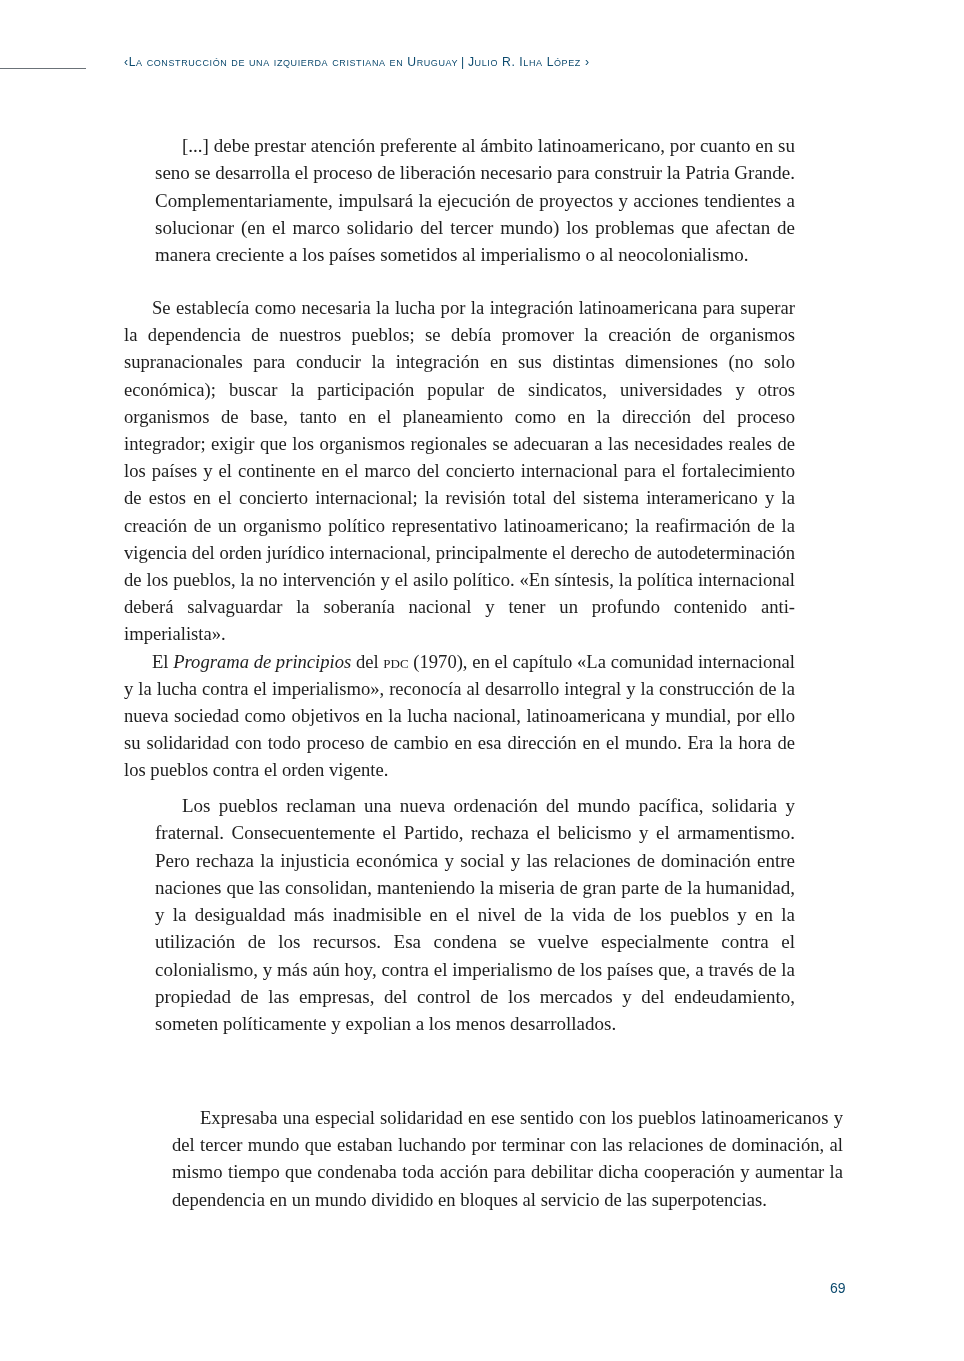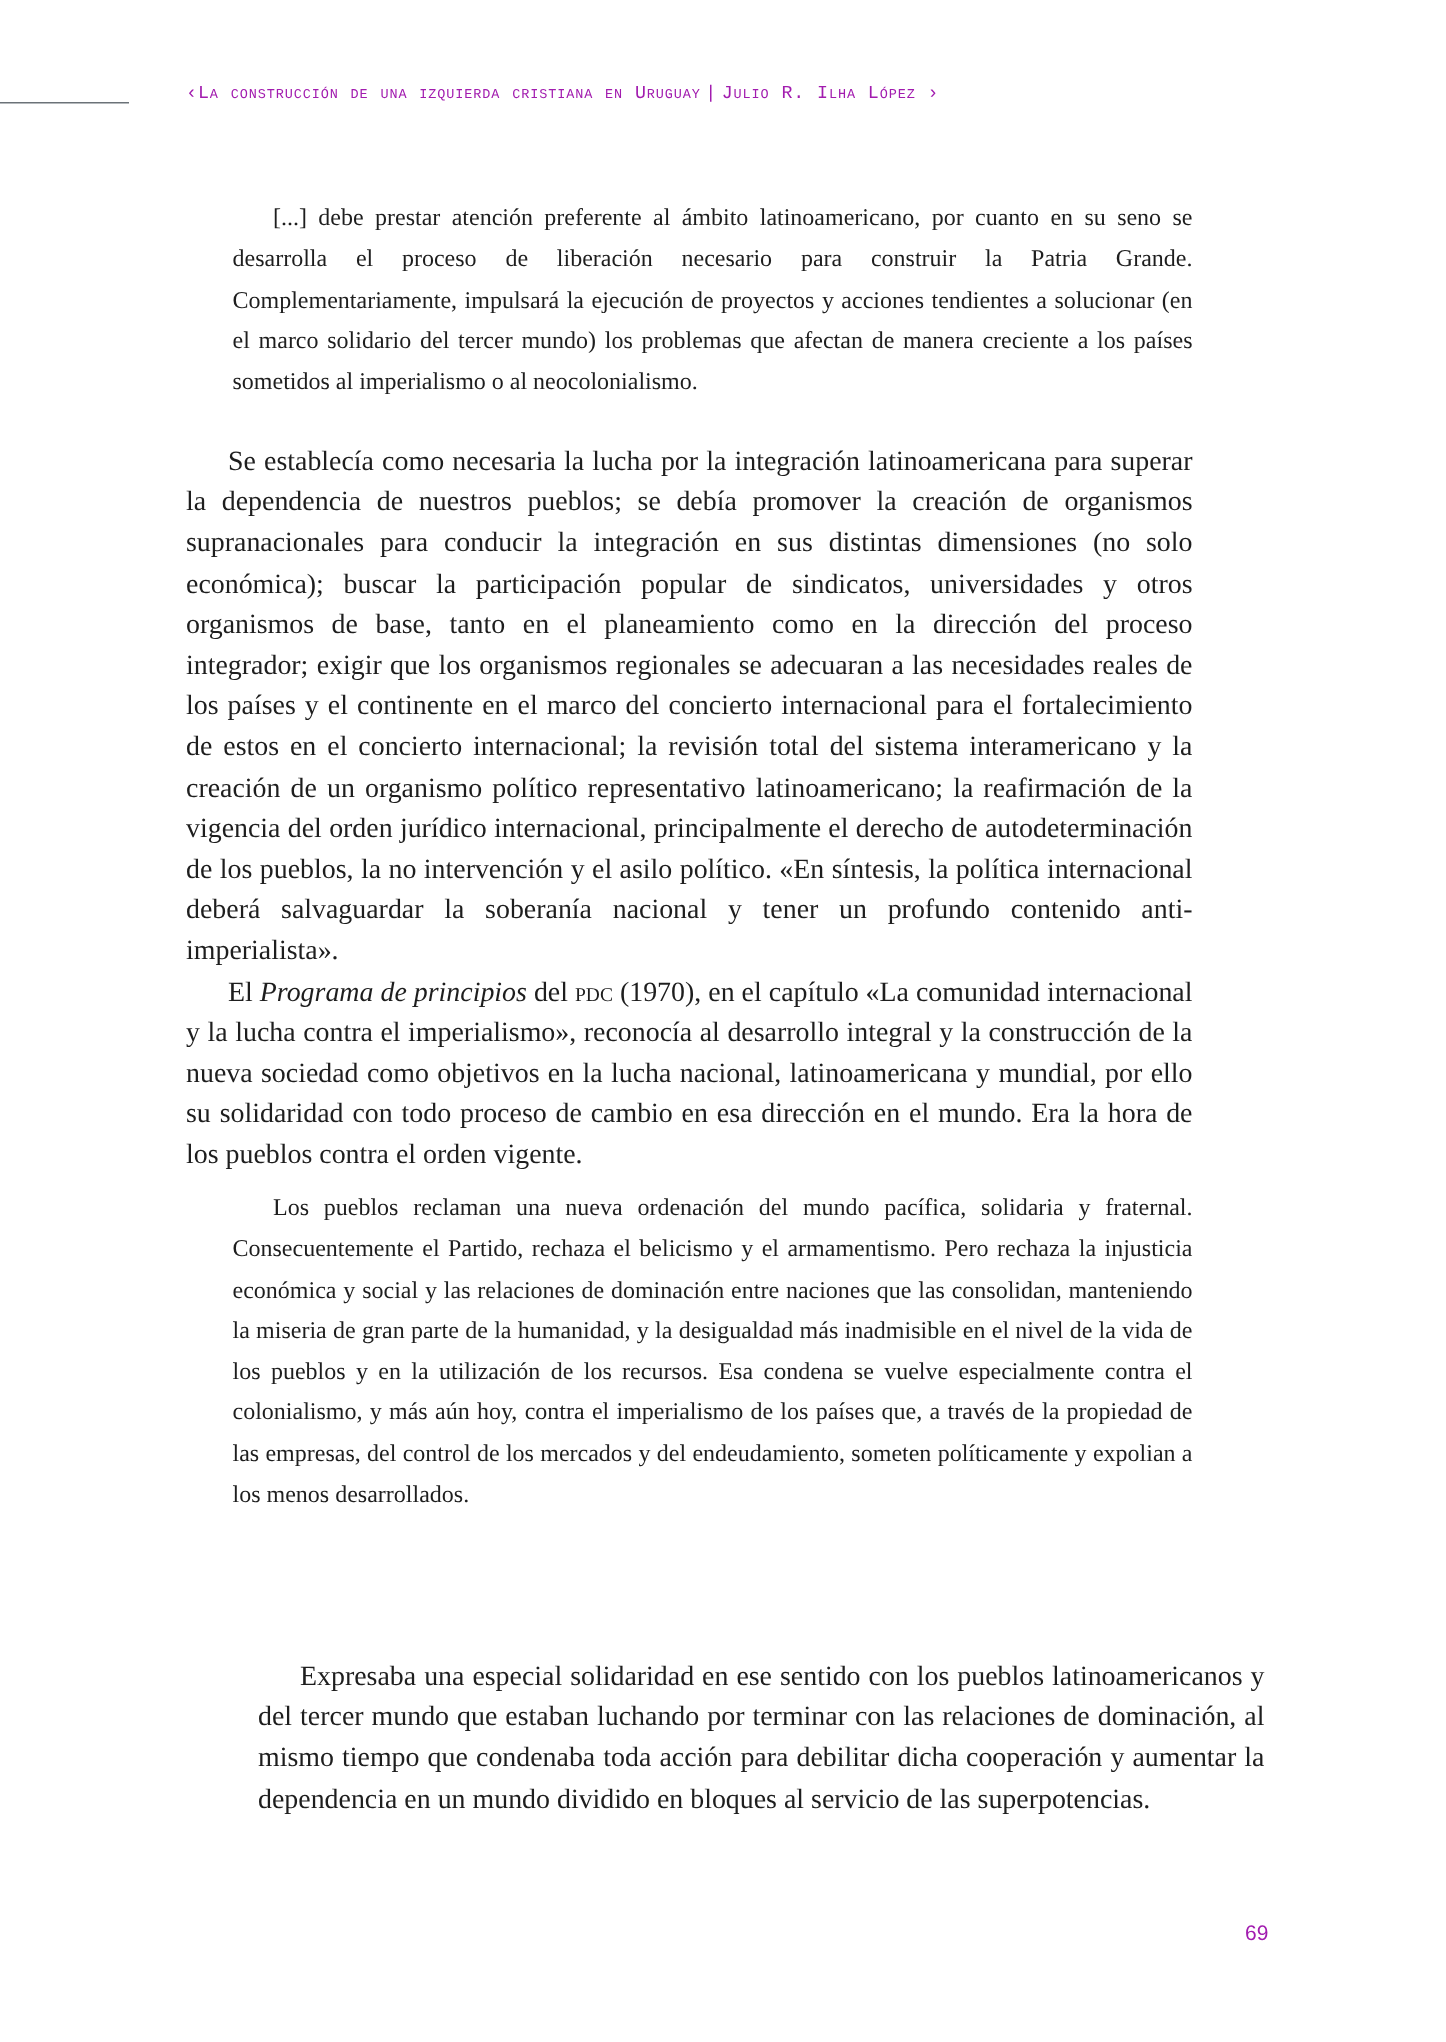--- a/index.html
+++ b/index.html
@@ -1,25 +1,25 @@
 <!DOCTYPE html>
 <html><head>
 <meta charset="utf-8">
 <style>
   html, body { margin:0; padding:0; background:#ffffff; }
   body { width:964px; height:1361px; position:relative; overflow:hidden; color:#1e1e1e; }
   .header-rule { position:absolute; left:0; top:68px; width:86px; height:1px; background:#6b7278; }
-  .header-text { position:absolute; left:124px; top:55px; font-family:Liberation Mono, monospace; font-size:12.2px; color:#a21caf; letter-spacing:0.6px; font-variant:small-caps; white-space:nowrap; }
+  .header-text { position:absolute; left:124px; top:55px; font-family:Liberation Sans, sans-serif; font-size:12.2px; color:#0c4a6e; letter-spacing:0.6px; font-variant:small-caps; white-space:nowrap; }
   .header-text .sep { margin:0 3px; }
-  .quote { position:absolute; left:155px; width:640px; font-family:"Liberation Serif", serif; font-size:16px; line-height:27.3px; text-align:justify; }
+  .quote { position:absolute; left:155px; width:640px; font-family:"Liberation Serif", serif; font-size:19px; line-height:27.3px; text-align:justify; }
   .quote p { margin:0; text-indent:27px; }
   .body { position:absolute; left:124px; width:671px; font-family:Liberation Serif, serif; font-size:18.6px; line-height:27.2px; text-align:justify; }
   .body p { margin:0; text-indent:28px; }
   .sc { font-variant:small-caps; text-transform:lowercase; }
-  .page-number { position:absolute; left:830px; top:1280px; font-family:"Liberation Sans", sans-serif; font-size:14px; color:#a21caf; }
+  .page-number { position:absolute; left:830px; top:1280px; font-family:"Liberation Sans", sans-serif; font-size:14px; color:#0c4a6e; }
 </style>
 </head>
 <body>
 
 <div class="header-rule"></div>
 <div class="header-text"><span>‹</span><span>La construcción de una izquierda cristiana en Uruguay</span><span class="sep">|</span><span>Julio R. Ilha López</span> <span>›</span></div>
 
 <div class="quote" style="top:132px;">
   <p>[...] debe prestar atención preferente al ámbito latinoamericano, por cuanto en su seno se desarrolla el proceso de liberación necesario para construir la Patria Grande. Complementariamente, impulsará la ejecución de proyectos y acciones tendientes a solucionar (en el marco solidario del tercer mundo) los problemas que afectan de manera creciente a los países sometidos al imperialismo o al neocolonialismo.</p>
 </div>

